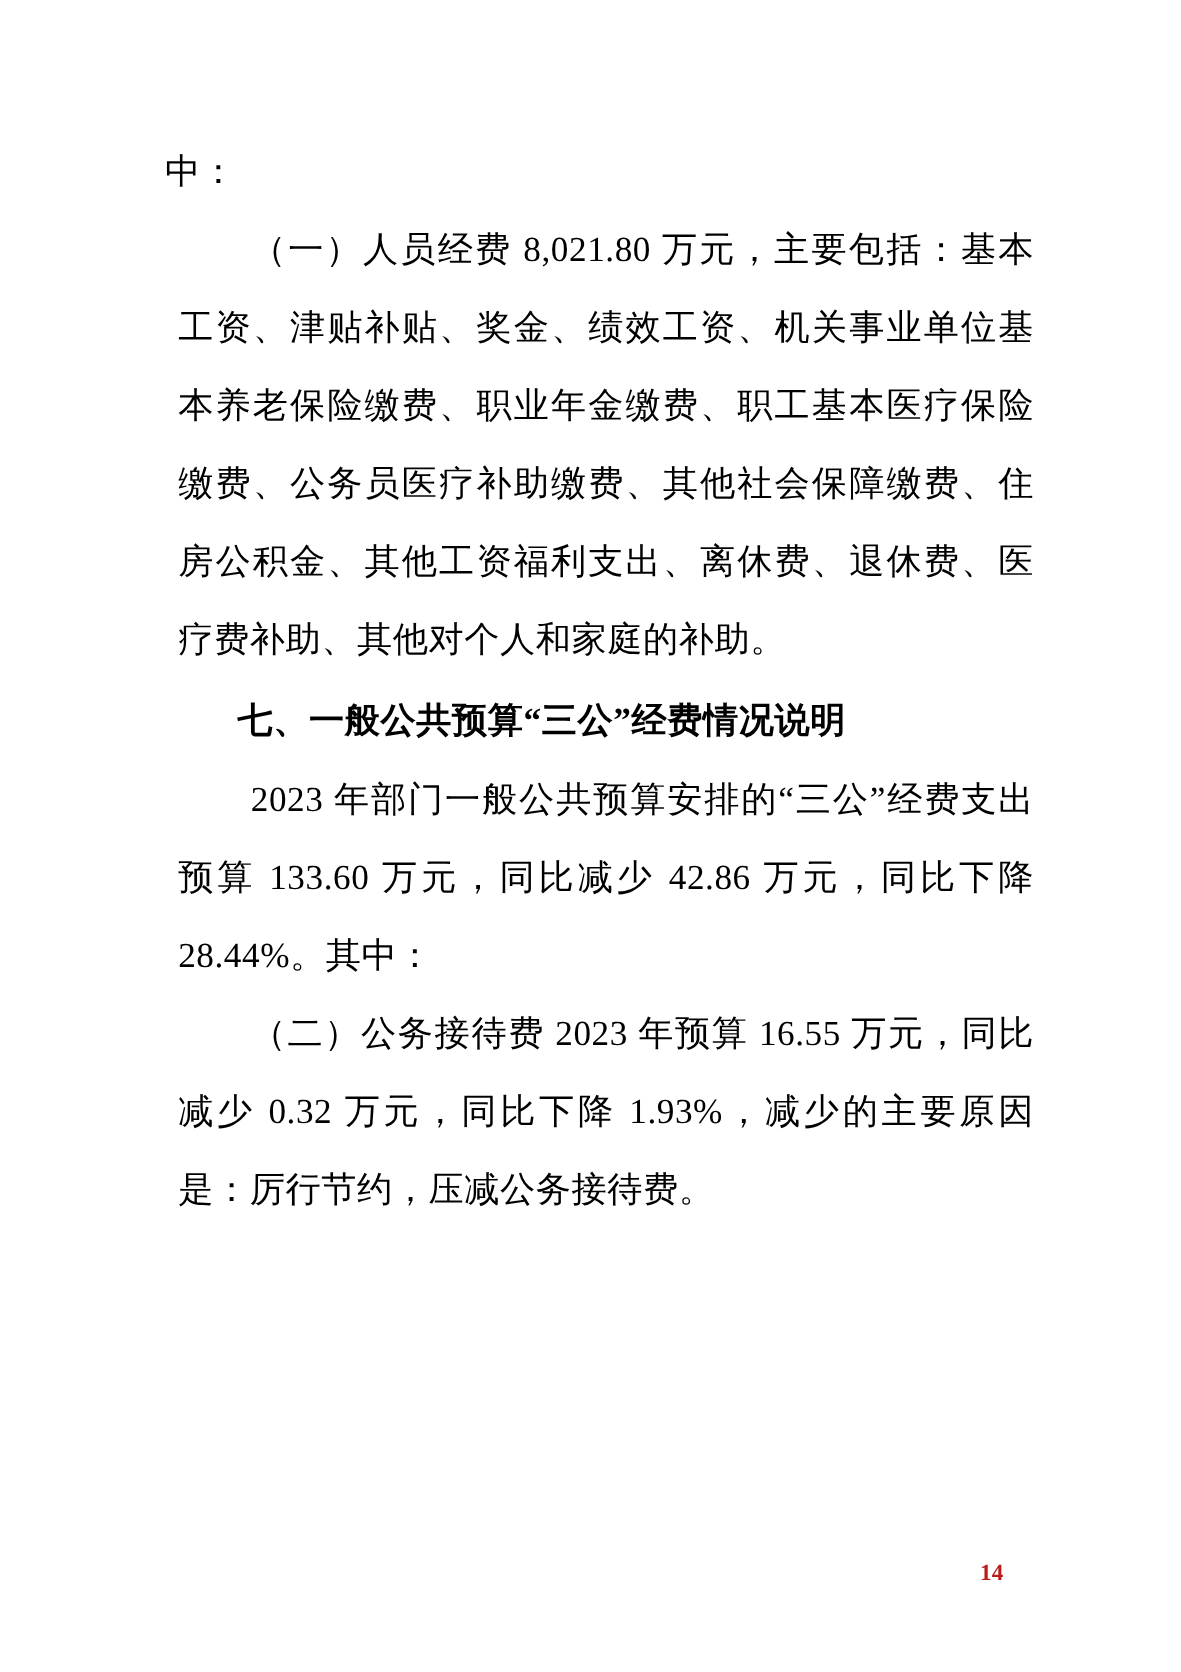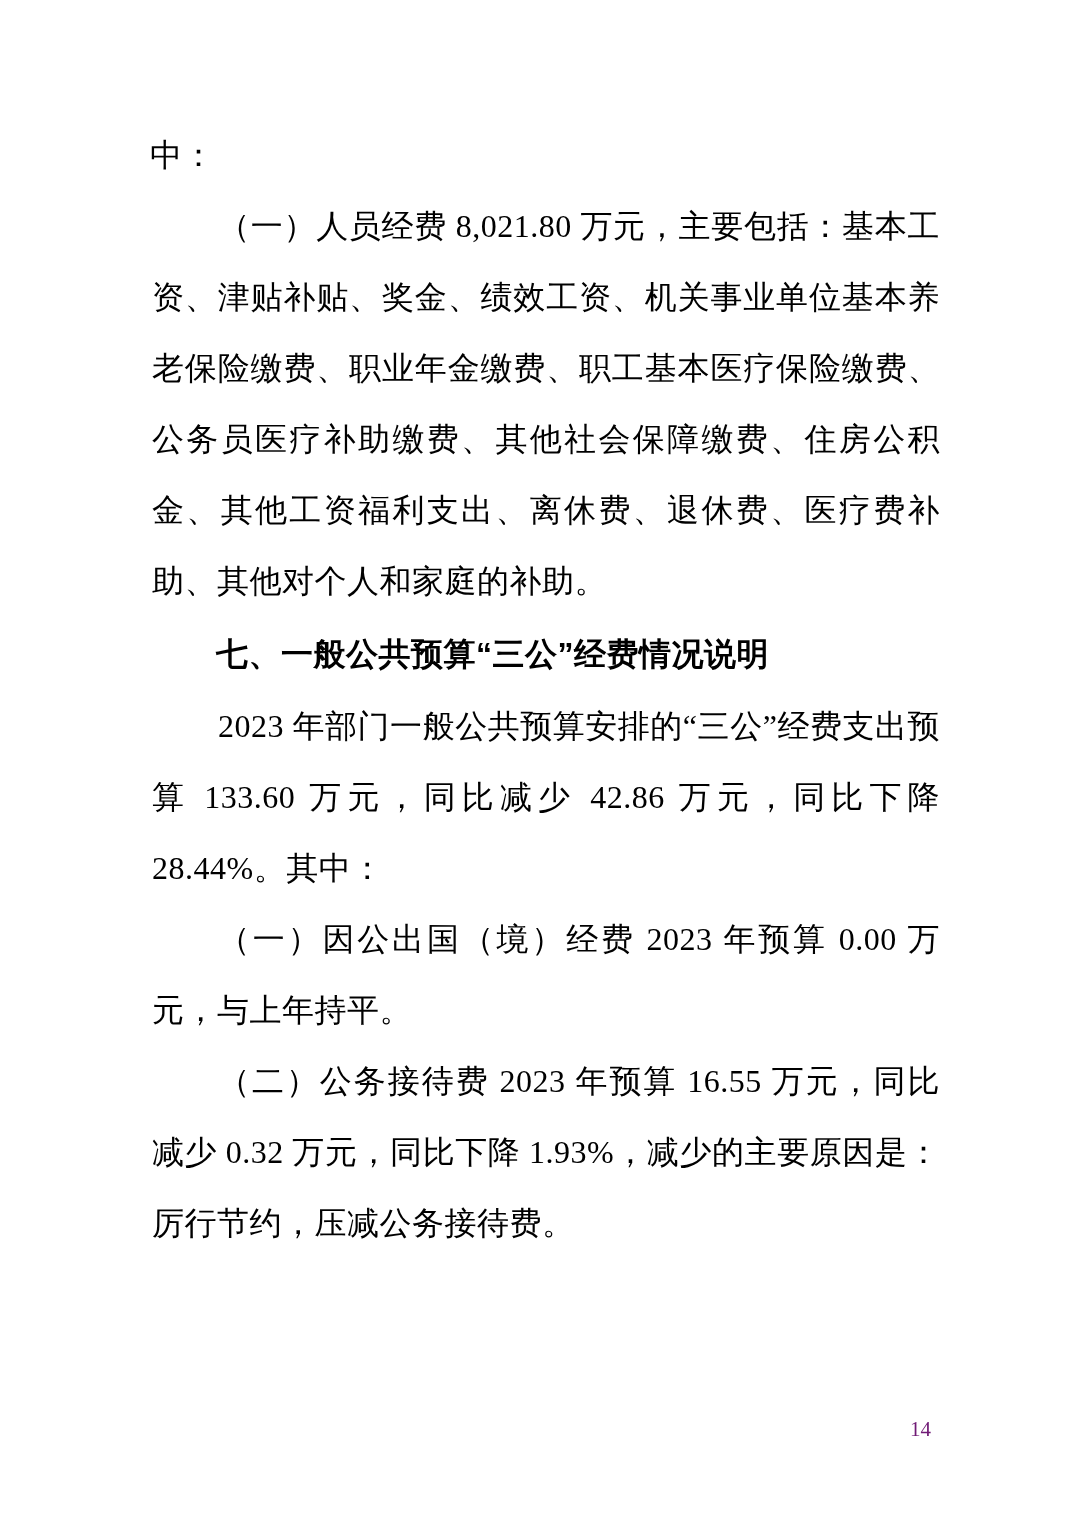--- a/index.html
+++ b/index.html
@@ -28,64 +28,63 @@
     margin: 0;
     font-size: 32px;
     line-height: 71px;
     letter-spacing: 0.5px;
     text-align: justify;
     text-justify: inter-ideograph;
     white-space: pre-wrap;
     font-weight: 400;
   }
   p.para {
-    margin: 0 0 0 2px;
+    margin: 0 0 0 12px;
     font-size: 32px;
     line-height: 71px;
     letter-spacing: 0.5px;
     text-align: justify;
     text-justify: inter-ideograph;
     text-indent: 66px;
     white-space: normal;
     font-weight: 400;
   }
   h2.heading {
     margin: 0;
     font-size: 32px;
     line-height: 74px;
     font-weight: bold;
     letter-spacing: 0.5px;
     text-indent: 66px;
-    font-family: Liberation Sans, sans-serif;
+    font-family: Liberation Serif, serif;
   }
   .page-number {
     position: absolute;
-    right: 143px;
+    right: 162px;
     bottom: 78px;
     font-size: 21px;
     font-family: "Liberation Serif", "DejaVu Serif", serif;
-    font-weight: normal;
-    color: #701a75;
+    font-weight: bold;
+    color: #b91c1c;
   }
 </style>
 </head>
 <body>
 
 <div class="page">
   <div class="content">
 
     <p class="body-line">中：</p>
 
     <p class="para">（一）人员经费 8,021.80 万元，主要包括：基本工资、津贴补贴、奖金、绩效工资、机关事业单位基本养老保险缴费、职业年金缴费、职工基本医疗保险缴费、公务员医疗补助缴费、其他社会保障缴费、住房公积金、其他工资福利支出、离休费、退休费、医疗费补助、其他对个人和家庭的补助。</p>
 
 
     <h2 class="heading">七、一般公共预算“三公”经费情况说明</h2>
 
     <p class="para">2023 年部门一般公共预算安排的“三公”经费支出预算 133.60 万元，同比减少 42.86 万元，同比下降 28.44%。其中：</p>
 
-    <p class="para">（一）因公出国（境）经费 2023 年预算 0.00 万元，与上年持平。</p>
 
     <p class="para">（二）公务接待费 2023 年预算 16.55 万元，同比减少 0.32 万元，同比下降 1.93%，减少的主要原因是：厉行节约，压减公务接待费。</p>
 
   </div>
 
   <div class="page-number">14</div>
 </div>
 
 </body></html>

